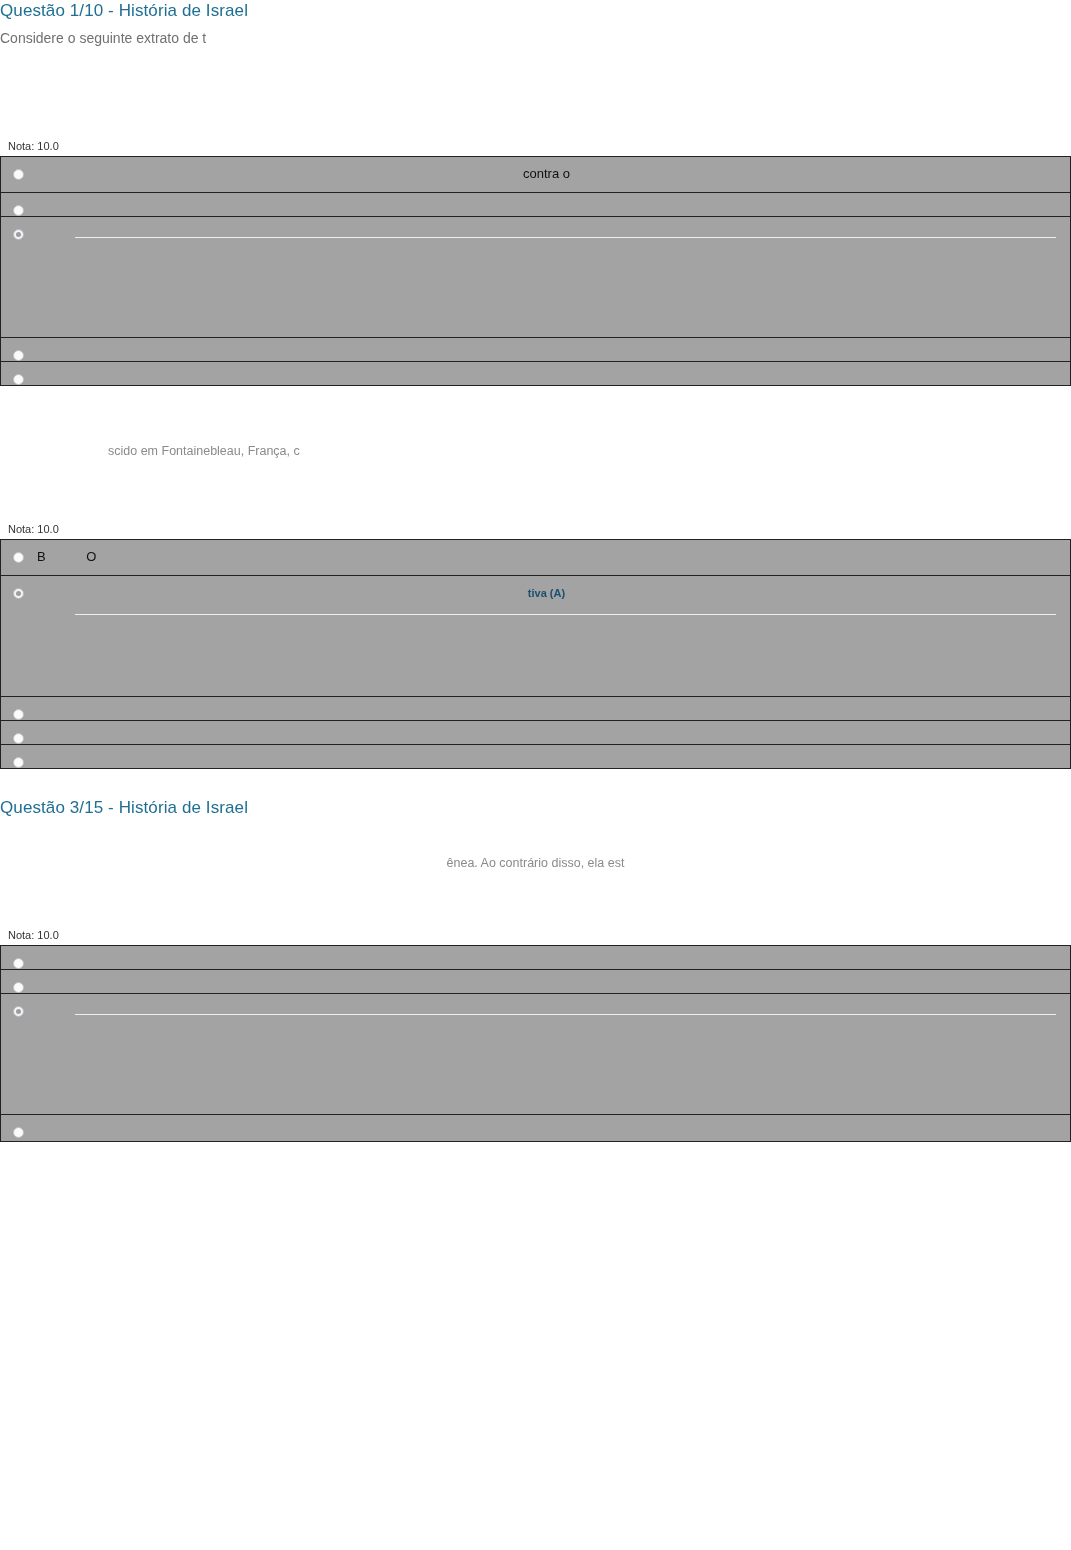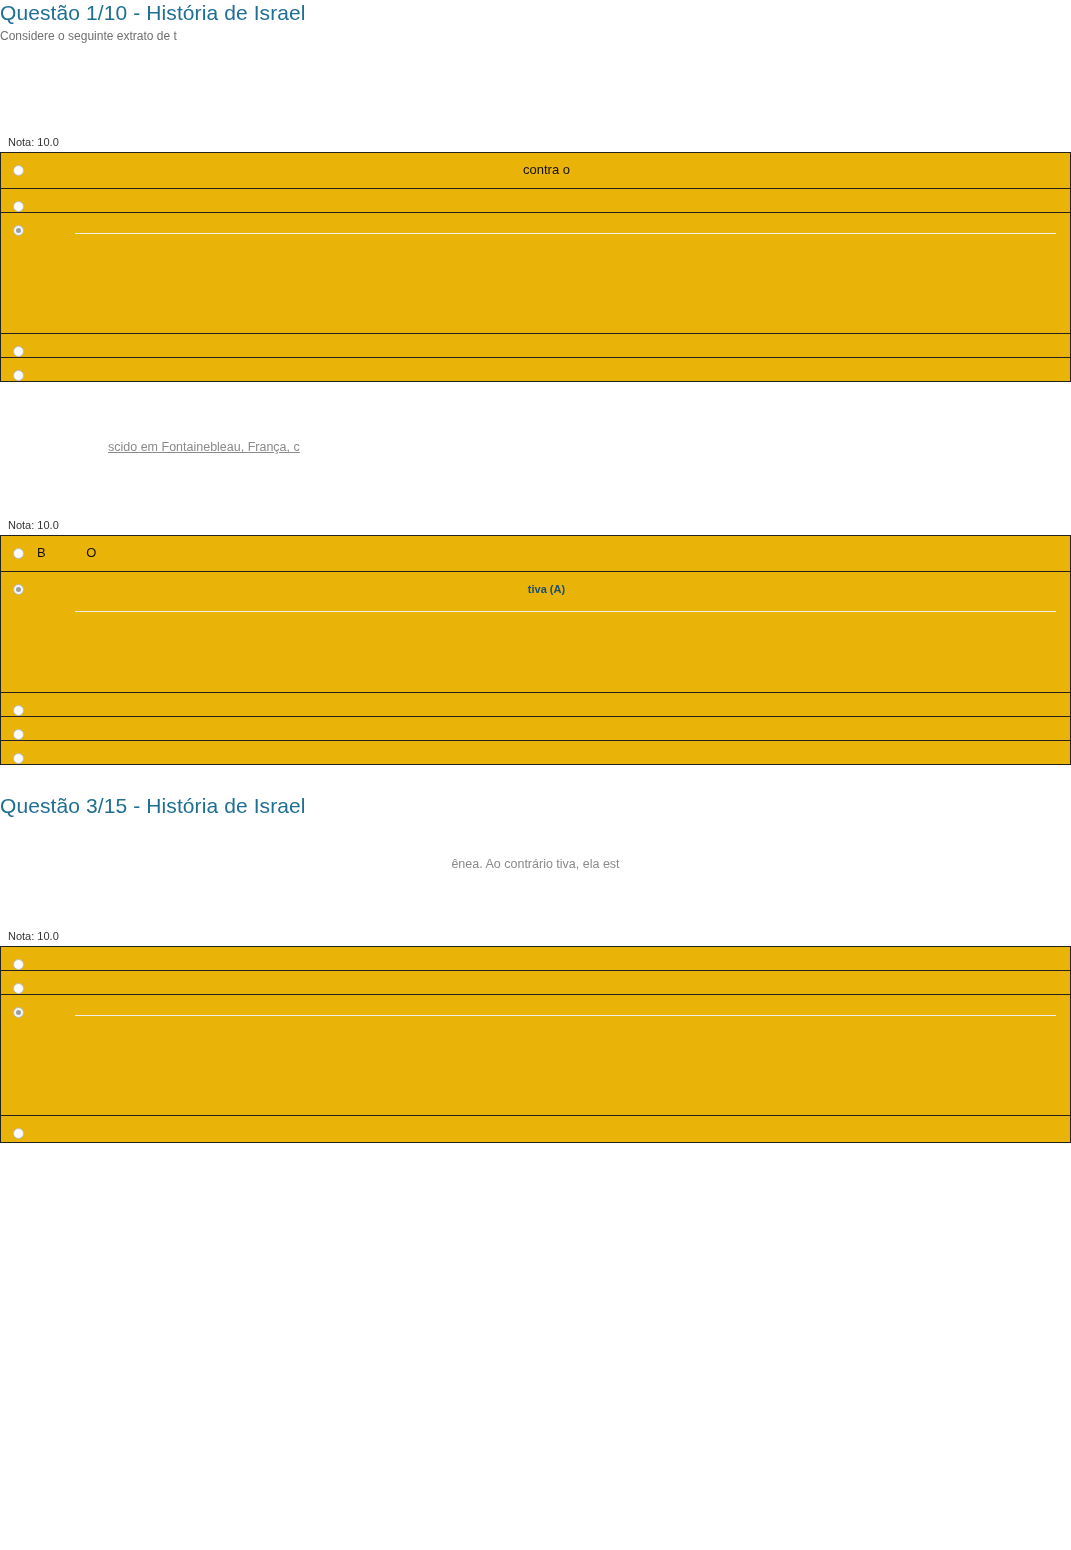--- a/index.html
+++ b/index.html
@@ -20,44 +20,43 @@
     background: #ffffff;
     overflow: hidden;
   }
 
   
   .question-block {
     position: relative;
   }
   .q-title {
     font-family: "Liberation Sans", sans-serif;
-    font-size: 21px;
+    font-size: 17px;
     color: #1e6f93;
     font-weight: 400;
     line-height: 1.25;
     padding: 0 0 0 0;
     letter-spacing: 0.1px;
   }
   .q-subtitle {
-    font-size: 12px;
+    font-size: 14px;
     color: #707070;
     line-height: 1.35;
-    margin-top: 2px;
+    margin-top: 8px;
   }
   .q-statement {
     font-size: 12.5px;
     color: #8a8a8a;
     line-height: 1.5;
   }
   .q-statement.centered {
     text-align: center;
   }
   .q-statement.indented {
     padding-left: 108px;
-    text-decoration: underline;
   }
 
   .grade-label {
     font-size: 11px;
     color: #333333;
     padding-left: 8px;
     margin-bottom: 4px;
   }
 
   
@@ -66,21 +65,21 @@
     border-bottom: none;
     box-sizing: border-box;
     width: 1071px;
   }
   .option-row {
     position: relative;
     border-bottom: 1px solid #222222;
     box-sizing: border-box;
     display: flex;
     align-items: flex-start;
-    background: #eab308;
+    background: #a3a3a3;
   }
   .radio-cell {
     flex: 0 0 36px;
     padding: 12px 0 0 12px;
     box-sizing: border-box;
   }
   .radio {
     display: block;
     width: 11px;
     height: 11px;
@@ -257,21 +256,21 @@
     </div>
   </div>
 
   <div class="v-space-e"></div>
 
   <div class="question-block">
     <div class="q-title">Questão 3/15 - História de Israel</div>
 
     <div class="v-space-b"></div>
 
-    <div class="q-statement centered">ênea.  Ao  contrário  tiva,  ela  est</div>
+    <div class="q-statement centered">ênea.  Ao  contrário  disso,  ela  est</div>
 
     <div class="v-space-d"></div>
 
     <div class="grade-label">Nota: 10.0</div>
 
     <div class="options">
 
       <div class="option-row">
         <div class="radio-cell">
           <span class="radio"></span>

